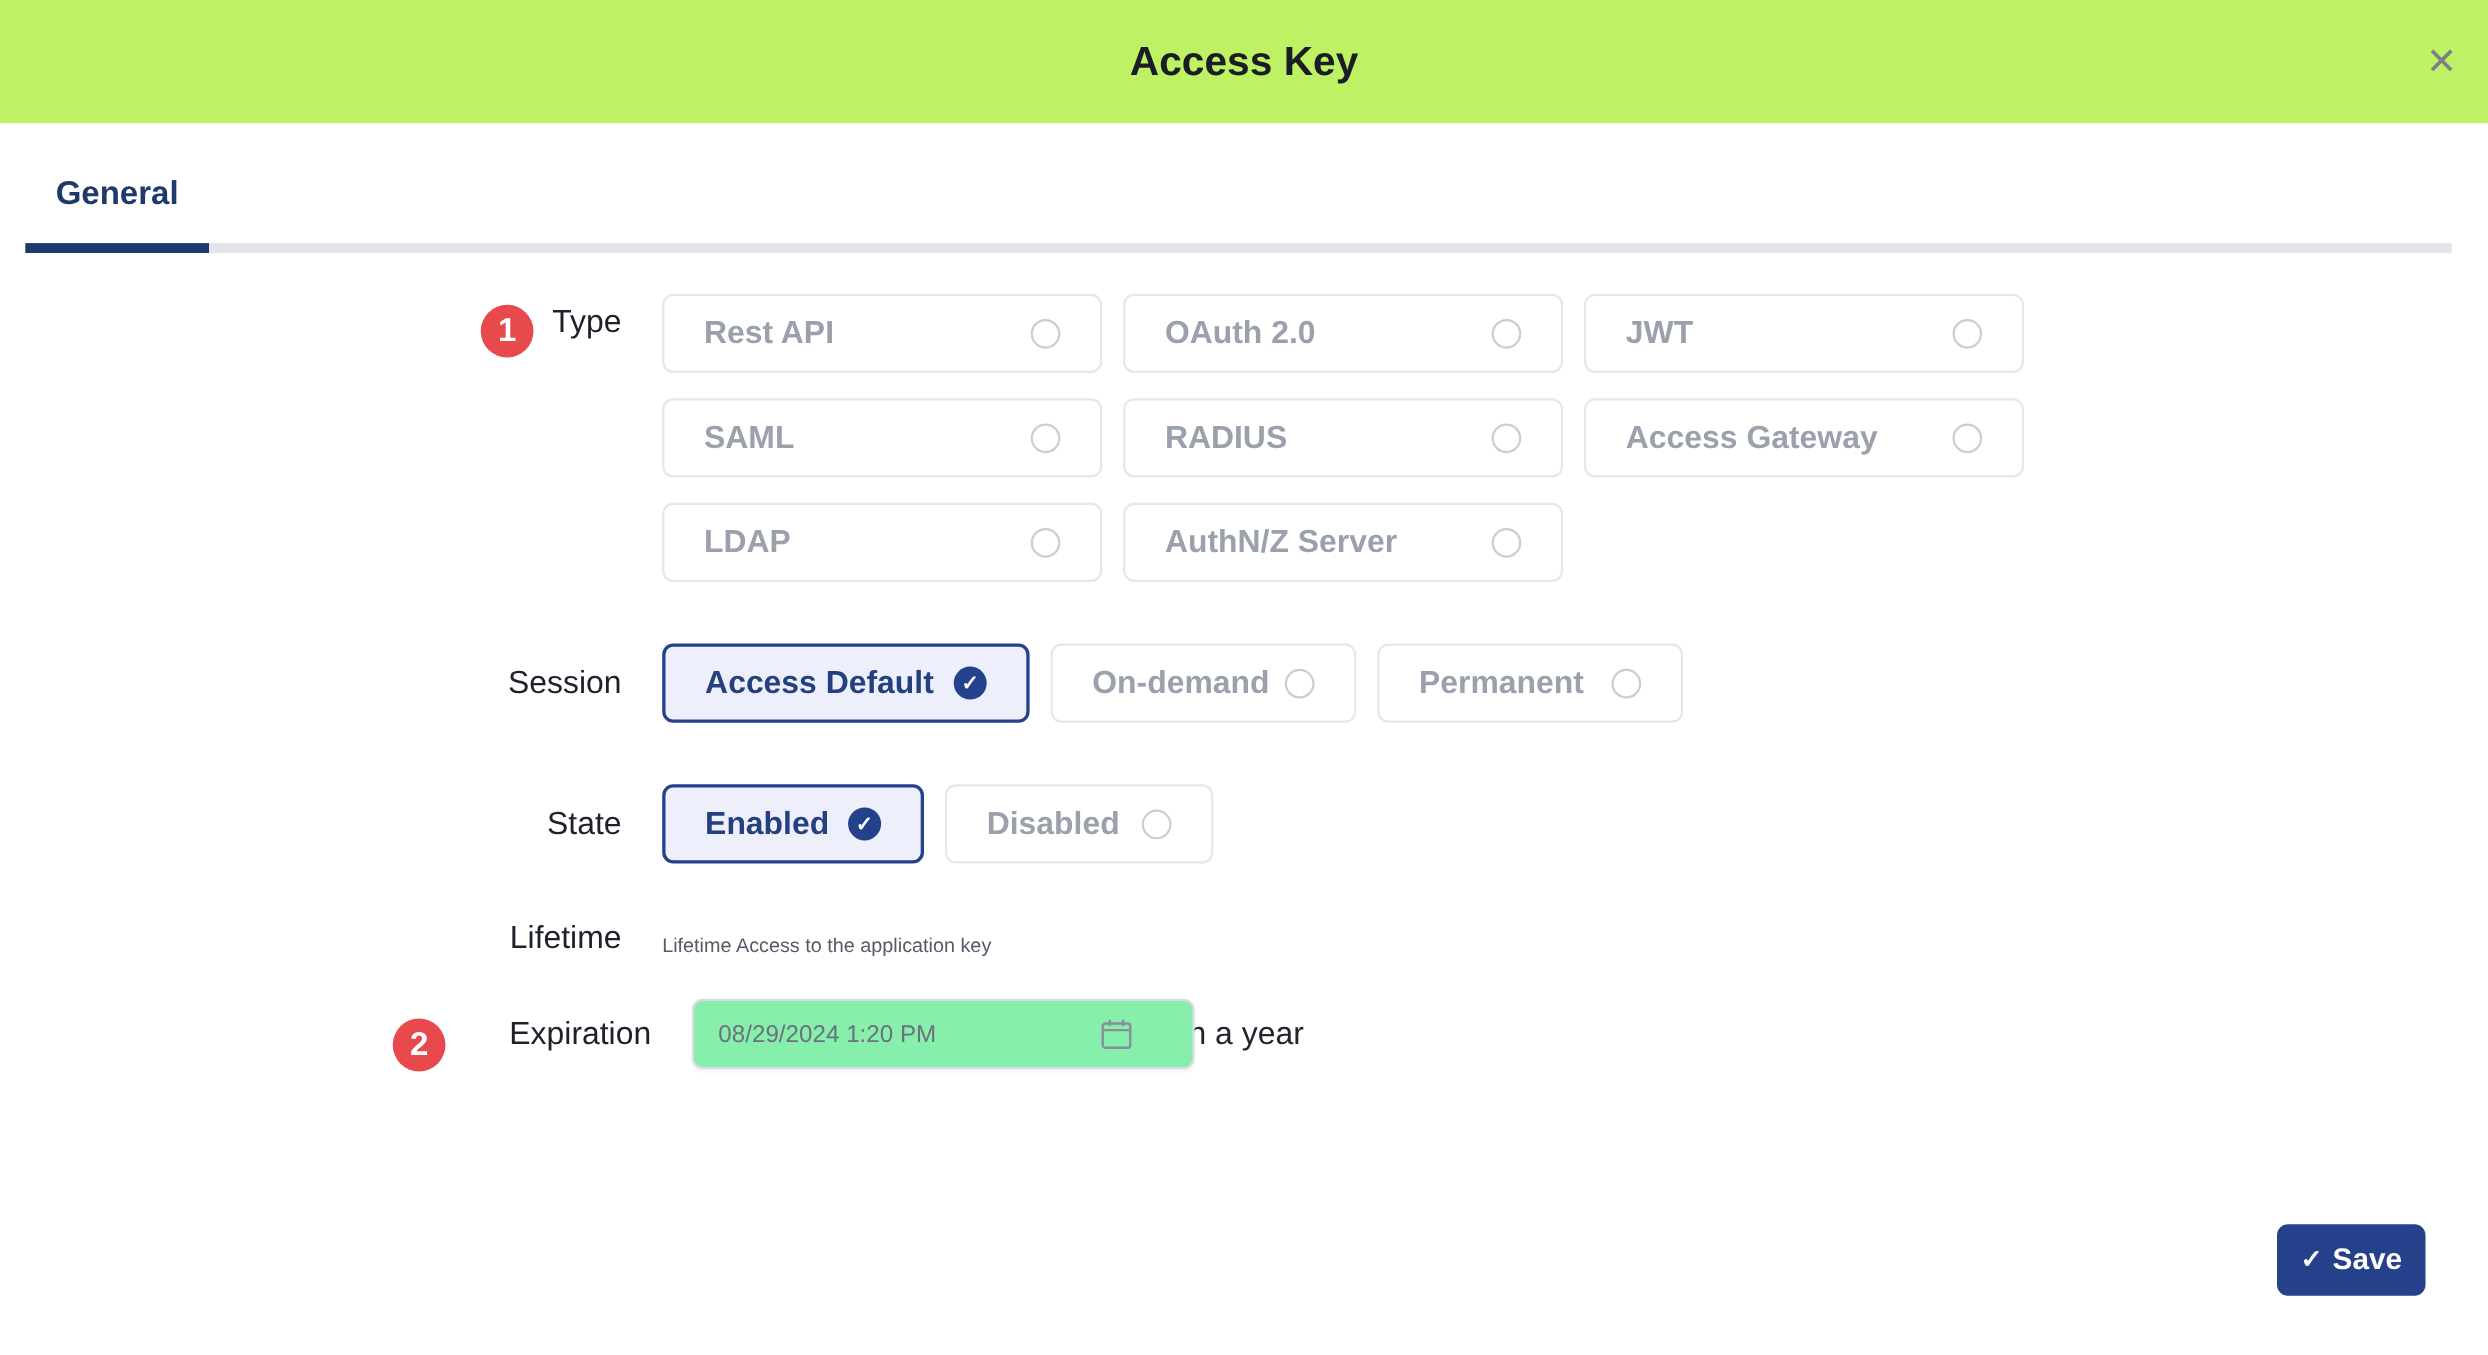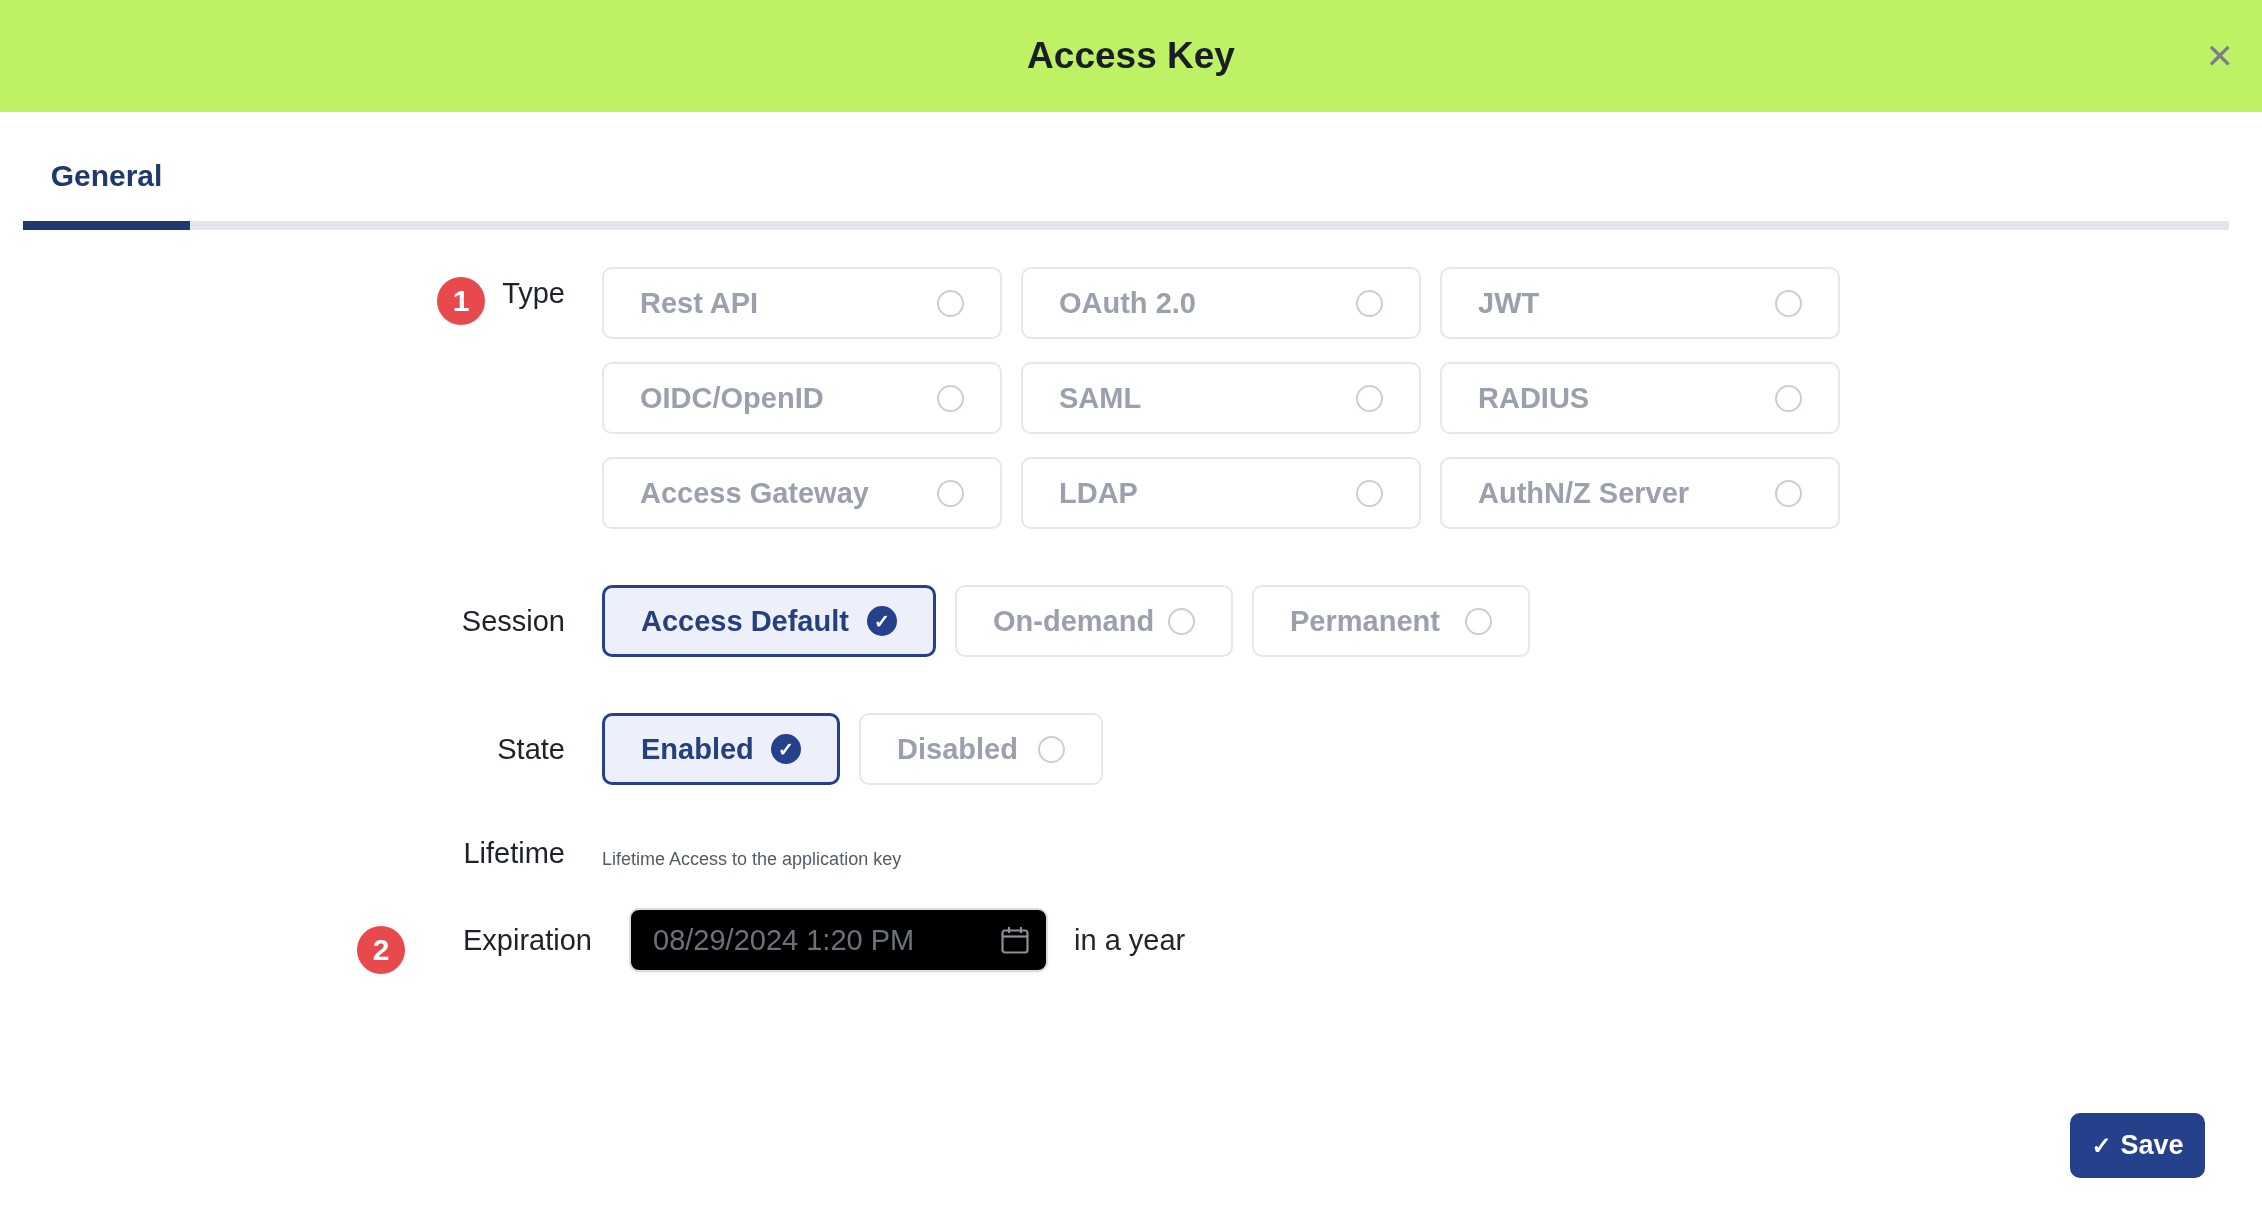--- a/index.html
+++ b/index.html
@@ -55,22 +55,22 @@
             background:#fff; position:relative; cursor:pointer; flex:none; }
   .toggle-knob { position:absolute; left:3px; top:2px; width:21px; height:21px;
                  border-radius:50%; background:#a9b0b9; }
   .toggle-text { font-size:29px; color:#1d2129; }
   .help-text { margin-top:13px; font-size:18px; color:#545b66; }
 
   
   .row-expiration { margin-top:38px; align-items:center;margin-left:27px; }
   .exp-wrap { display:flex; align-items:center; }
   .date-input-wrap { position:relative; width:419px; height:64px; }
-  .date-input { width:419px; height:64px; border:2px solid #d9dce1; border-radius:10px;
-                padding:0 64px 0 22px; font-size:29px; color:#6c727c; background:#000000;
+  .date-input { width:457px; height:64px; border:2px solid #d9dce1; border-radius:10px;
+                padding:0 64px 0 22px; font-size:22px; color:#6c727c; background:#86efac;
                 font-family:"Liberation Sans", sans-serif; box-shadow:0 2px 3px rgba(30,40,60,.05); }
   .cal-icon { position:absolute; right:18px; top:50%; transform:translateY(-50%); cursor:pointer;
               width:30px; height:30px; }
   .exp-hint { margin-left:26px; font-size:29px; color:#21252c; }
 
   
   .save-btn { position:absolute; left:2070px; top:1113px; width:135px; height:65px;
               background:#26418c; border:none; border-radius:10px; color:#fff;
               font-size:27px; font-weight:600; font-family:"Liberation Sans", sans-serif;
               display:flex; align-items:center; justify-content:center; gap:9px; cursor:pointer; }
@@ -102,24 +102,20 @@
         <div class="opt-card">
           <span class="opt-label">Rest API</span>
           <span class="radio"></span>
         </div>
         <div class="opt-card">
           <span class="opt-label">OAuth 2.0</span>
           <span class="radio"></span>
         </div>
         <div class="opt-card">
           <span class="opt-label">JWT</span>
-          <span class="radio"></span>
-        </div>
-        <div class="opt-card">
-          <span class="opt-label">OIDC/OpenID</span>
           <span class="radio"></span>
         </div>
         <div class="opt-card">
           <span class="opt-label">SAML</span>
           <span class="radio"></span>
         </div>
         <div class="opt-card">
           <span class="opt-label">RADIUS</span>
           <span class="radio"></span>
         </div>

